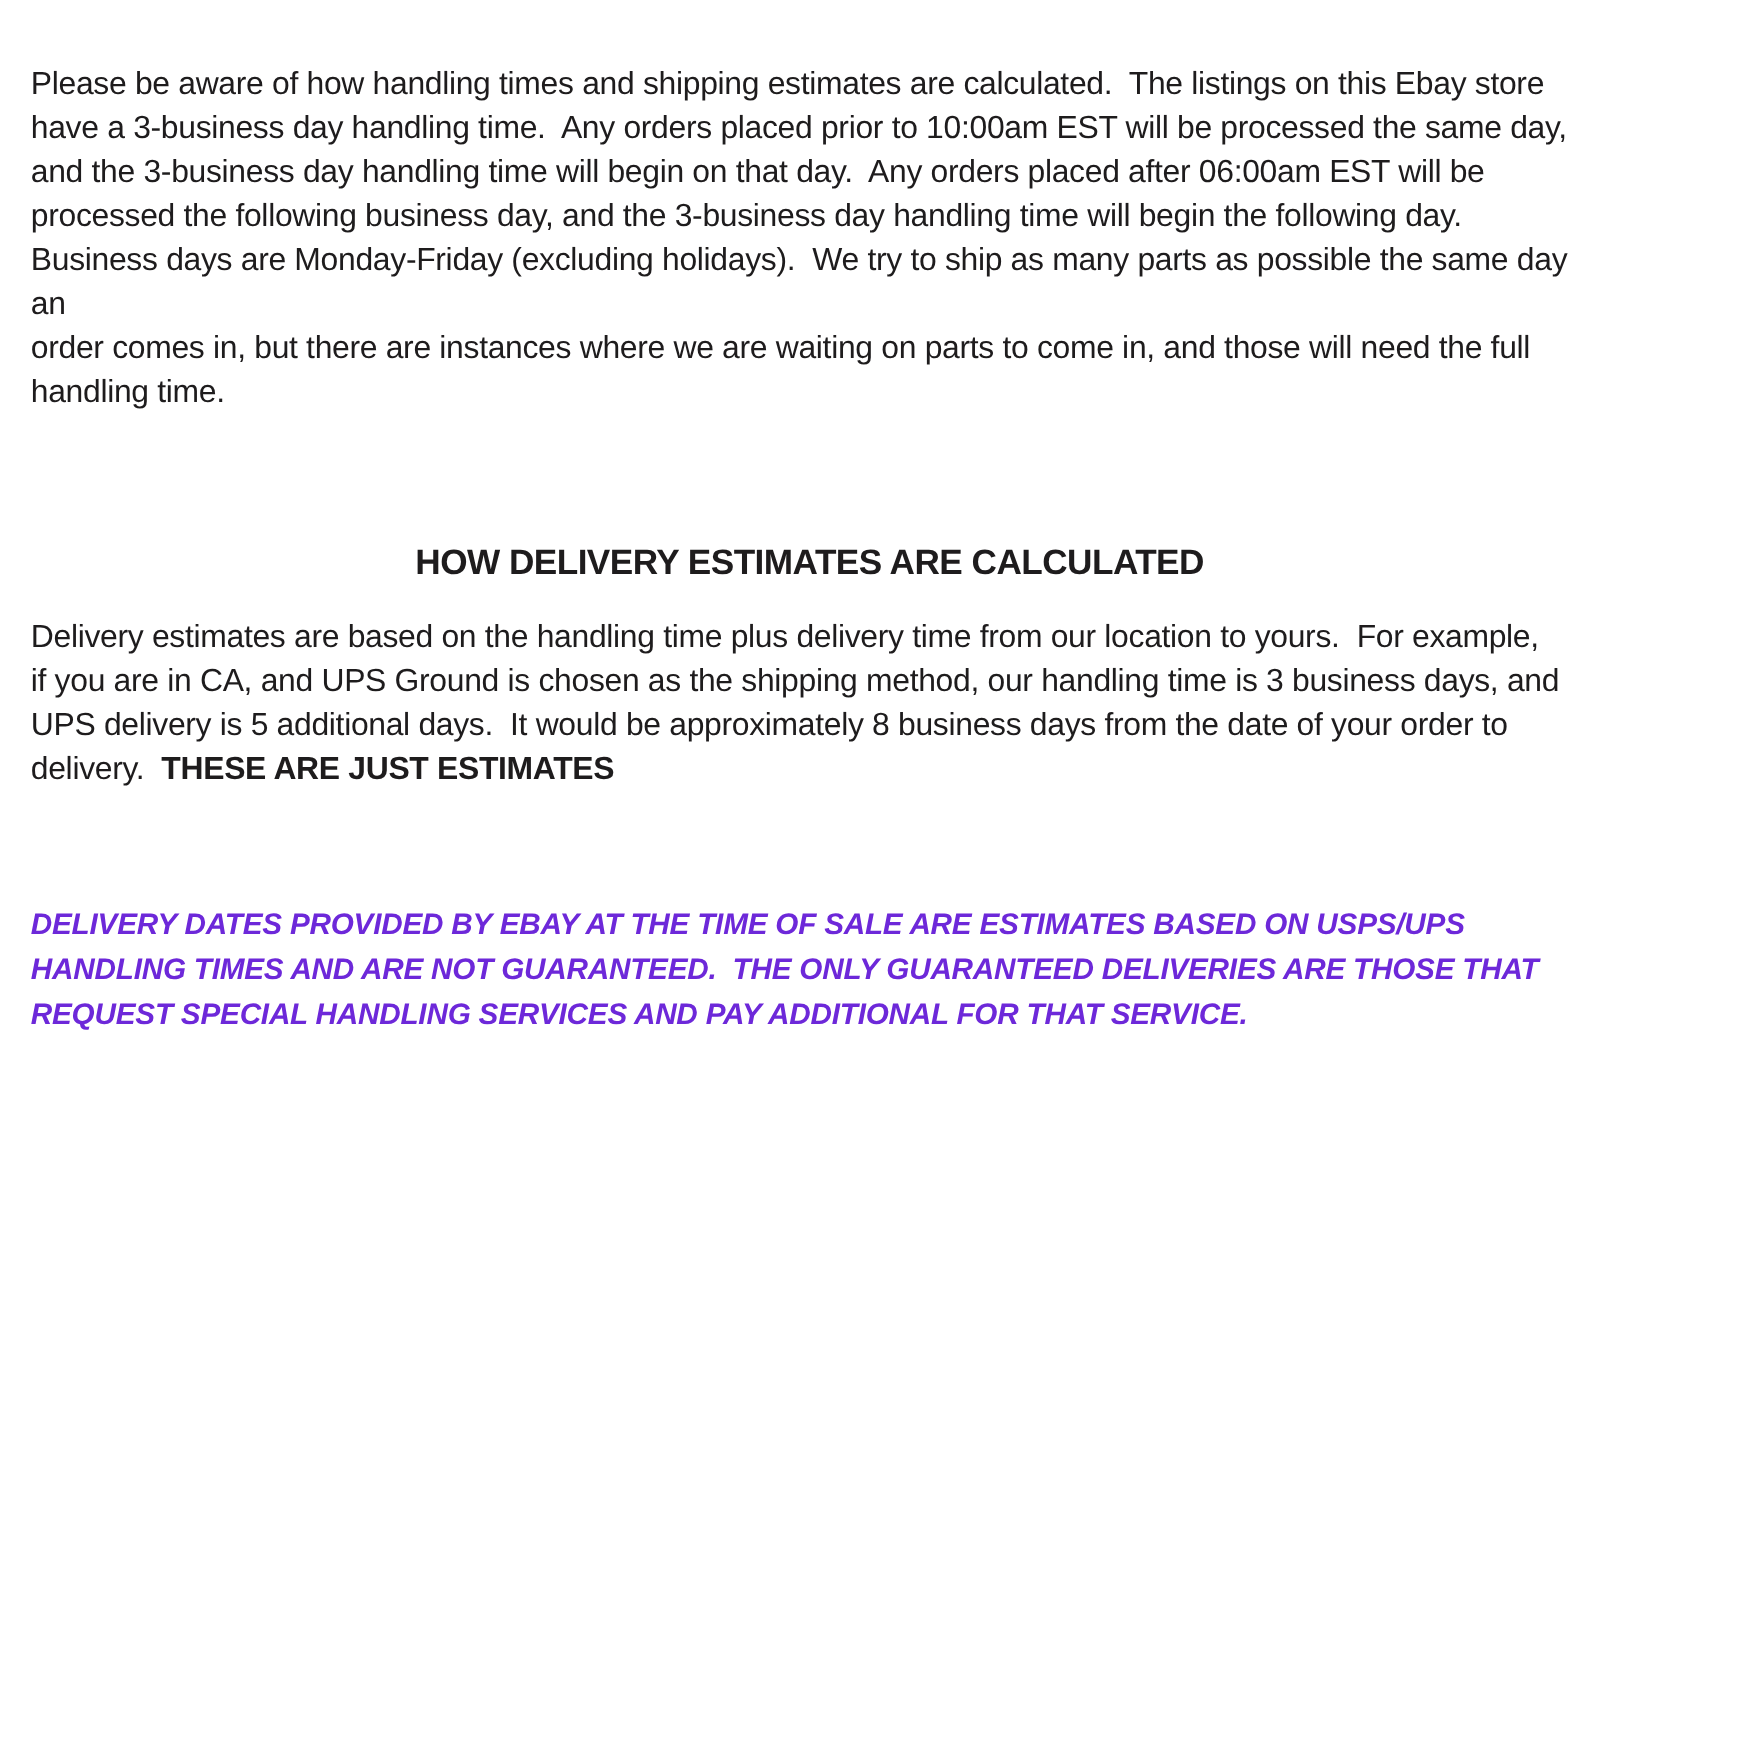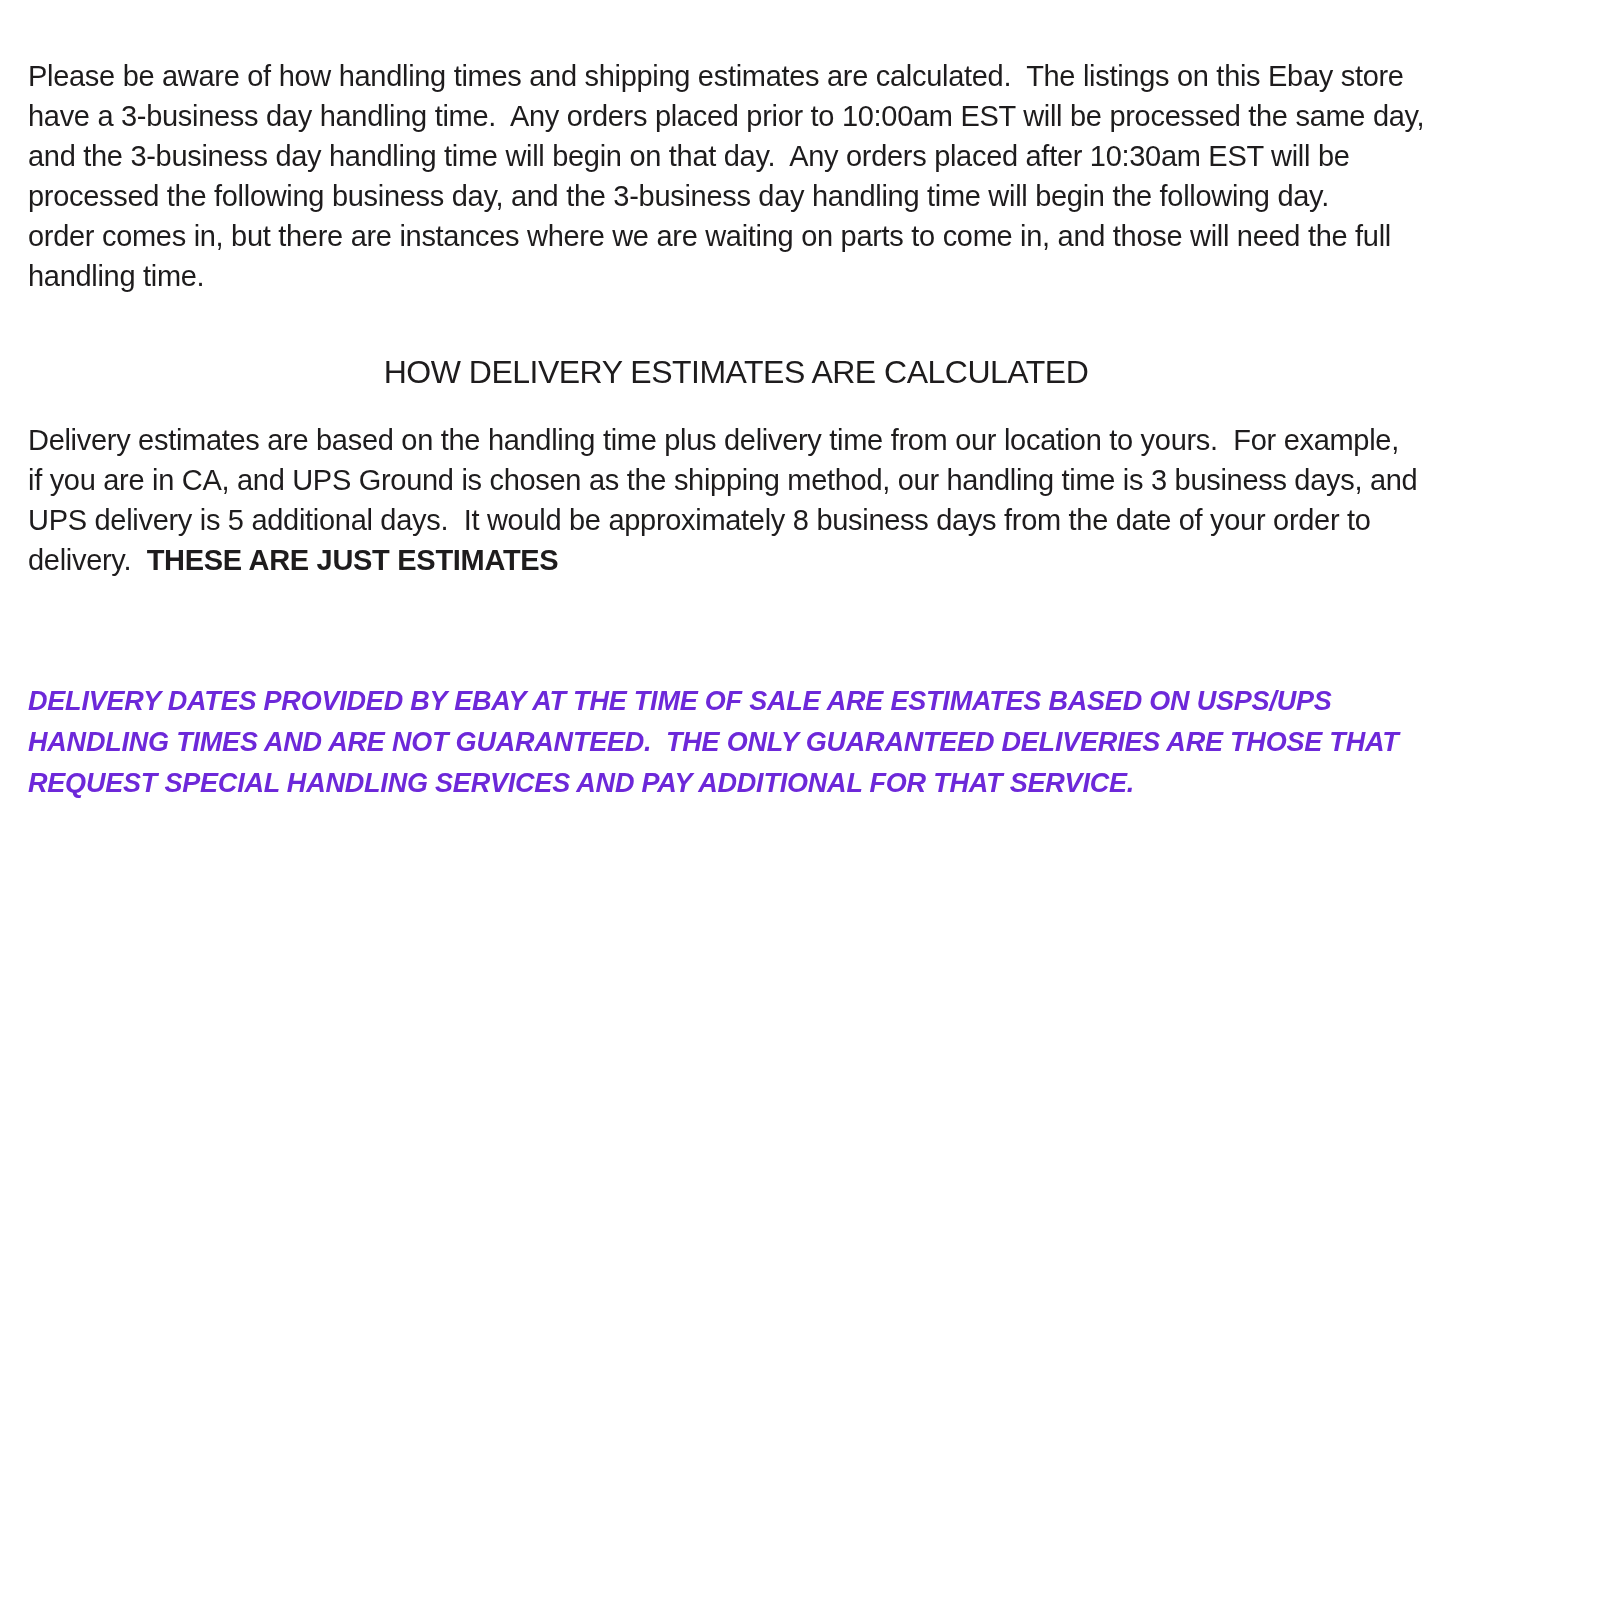--- a/index.html
+++ b/index.html
@@ -20,24 +20,24 @@
     padding: 56px 28px 0 28px;
   }
   .para .line {
     white-space: pre-wrap;
     font-size: 29px;
     line-height: 40px;
     letter-spacing: -0.3px;
   }
   .p1 { margin: 0; }
   .heading {
-    margin: 56px 0 0 0;
+    margin: 115px 0 0 0;
     text-align: center;
     font-size: 32px;
-    font-weight: normal;
+    font-weight: bold;
     line-height: 40px;
     letter-spacing: -0.5px;
   }
   .p2 { margin-top: 28px; }
   .p2 .emphasis {
     font-weight: bold;
   }
   .warning { margin-top: 101px; }
   .warning .line {
     font-size: 27px;
@@ -48,22 +48,23 @@
   }
 </style>
 </head>
 <body style="background: rgb(255, 255, 255); color: rgb(30, 28, 29);">
 
 <div class="page">
 
   <div class="para p1">
     <div class="line">Please be aware of how handling times and shipping estimates are calculated.  The listings on this Ebay store</div>
     <div class="line">have a 3-business day handling time.  Any orders placed prior to 10:00am EST will be processed the same day,</div>
-    <div class="line">and the 3-business day handling time will begin on that day.  Any orders placed after 10:30am EST will be</div>
+    <div class="line">and the 3-business day handling time will begin on that day.  Any orders placed after 06:00am EST will be</div>
     <div class="line">processed the following business day, and the 3-business day handling time will begin the following day.</div>
+    <div class="line">Business days are Monday-Friday (excluding holidays).  We try to ship as many parts as possible the same day an</div>
     <div class="line">order comes in, but there are instances where we are waiting on parts to come in, and those will need the full</div>
     <div class="line">handling time.</div>
   </div>
 
   <div class="heading">HOW DELIVERY ESTIMATES ARE CALCULATED</div>
 
   <div class="para p2">
     <div class="line">Delivery estimates are based on the handling time plus delivery time from our location to yours.  For example,</div>
     <div class="line">if you are in CA, and UPS Ground is chosen as the shipping method, our handling time is 3 business days, and</div>
     <div class="line">UPS delivery is 5 additional days.  It would be approximately 8 business days from the date of your order to</div>

